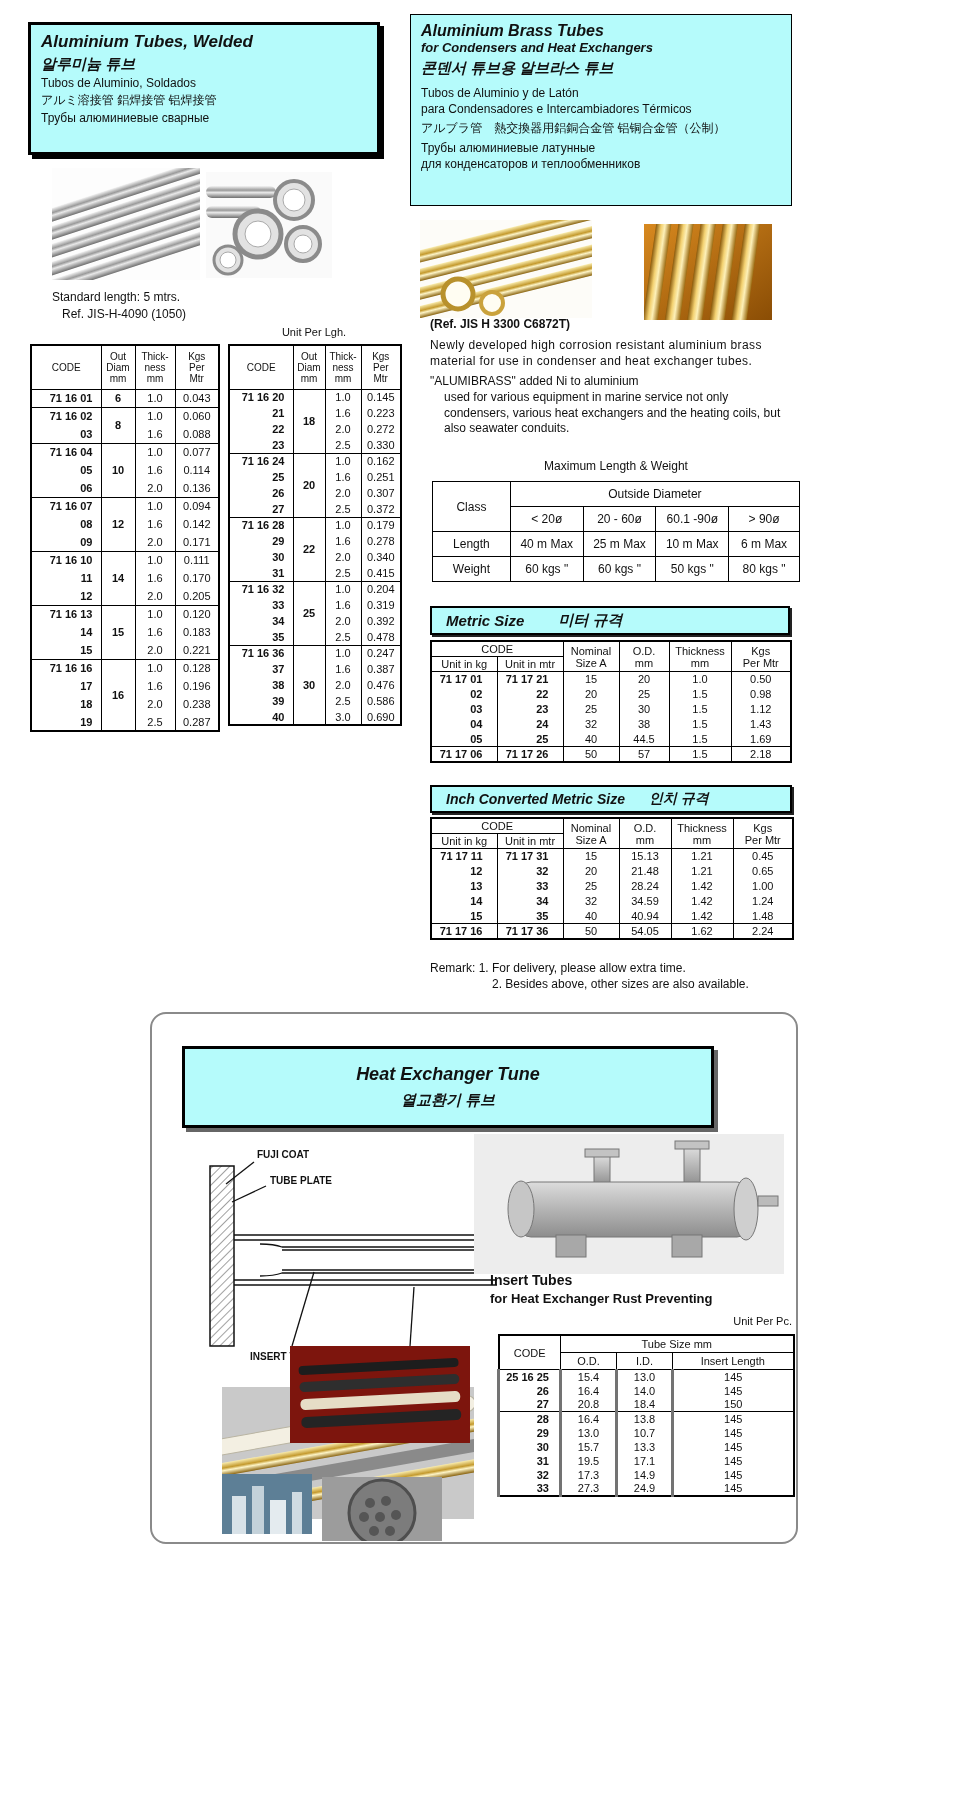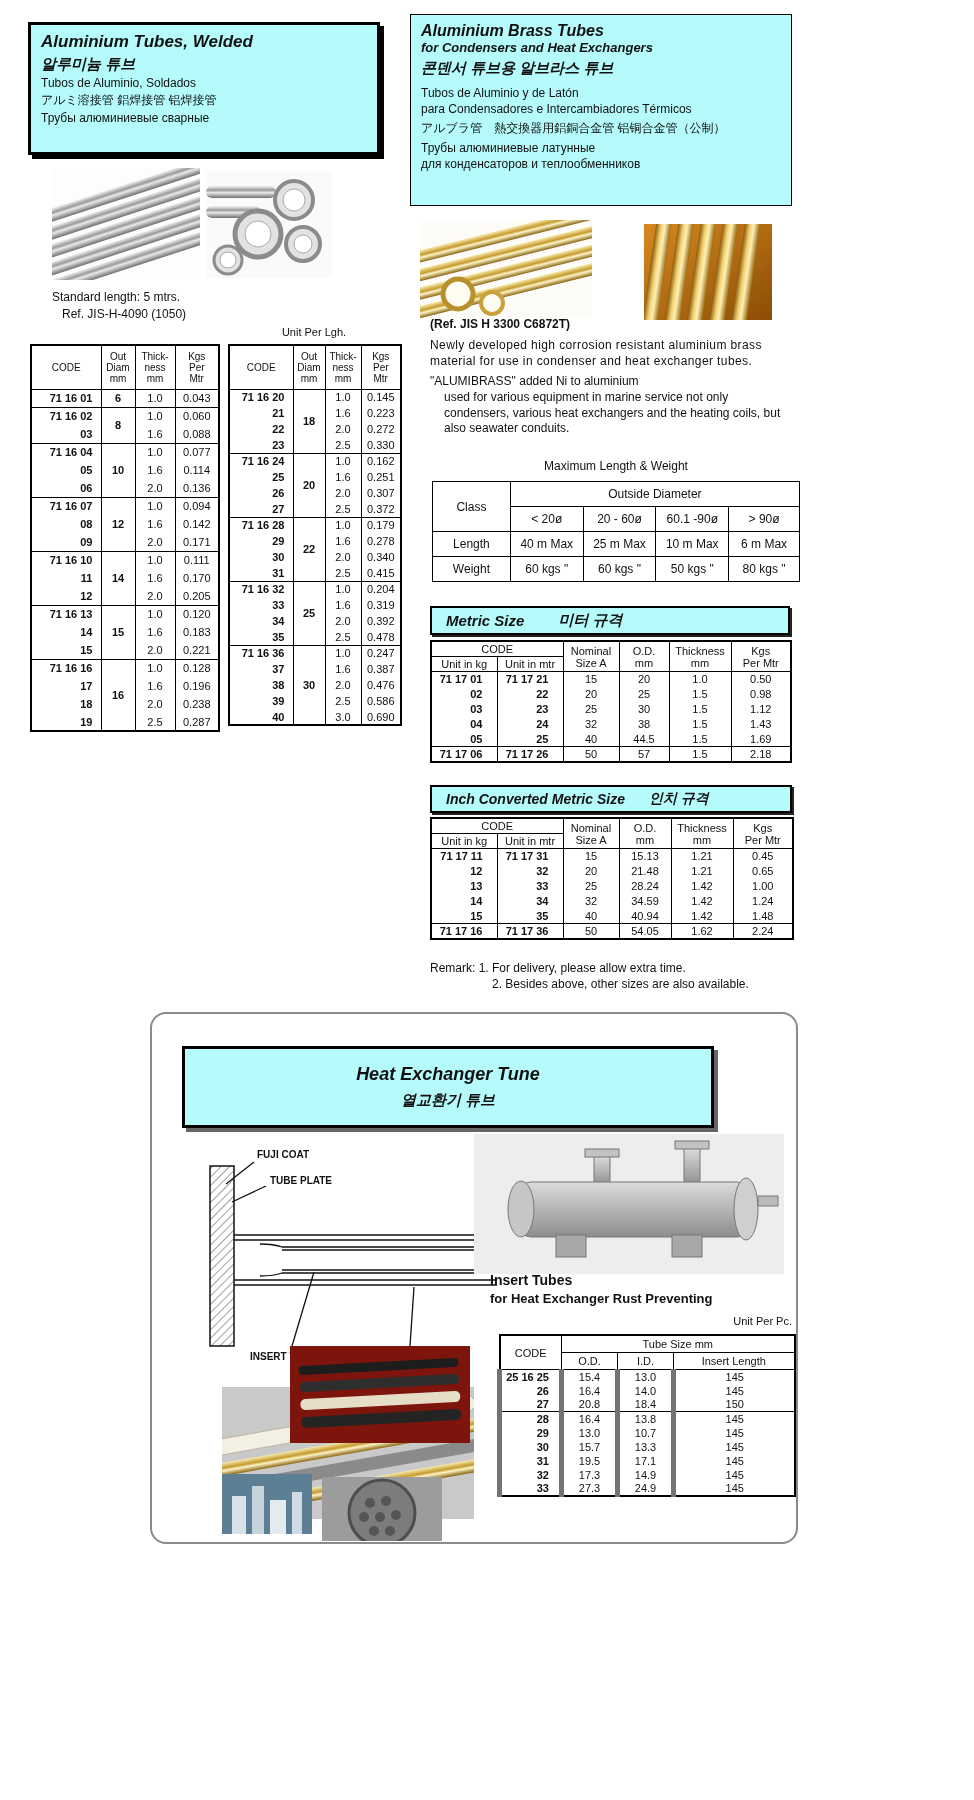--- a/index.html
+++ b/index.html
@@ -84,21 +84,21 @@
   .heat-en { font-size:18px; font-weight:bold; font-style:italic; }
   .heat-kr { font-size:15px; font-weight:bold; font-style:italic; }
 
   .insert-t1 { position:absolute; left:338px; top:258px; font-size:14px; font-weight:bold; }
   .insert-t2 { position:absolute; left:338px; top:277px; font-size:13px; font-weight:bold; }
   .unit-pc   { position:absolute; left:345px; top:301px; width:295px; text-align:right; font-size:11px; }
 
   .pos-itable { position:absolute; left:345px; top:320px; width:295px; }
   .itable { border-collapse:collapse; width:100%; font-size:11px; border:2px solid #000; table-layout:fixed; }
   .itable th { border:1px solid #000; font-weight:normal; padding:2px; text-align:center; }
-  .itable td { border-left:5px solid #737373; border-right:1px solid #000; text-align:center; padding:0 2px; height:14px;margin-top:11px; }
+  .itable td { border-left:3px solid #737373; border-right:1px solid #000; text-align:center; padding:0 2px; height:14px;margin-top:11px; }
   .itable td:first-child { text-align:right; padding-right:10px; font-weight:bold; white-space:nowrap; }
   .itable tbody + tbody tr:first-child td { border-top:1px solid #000; }
 
   .rel { position:absolute; }
 </style>
 </head>
 <body>
 
 <div class="page">
 

